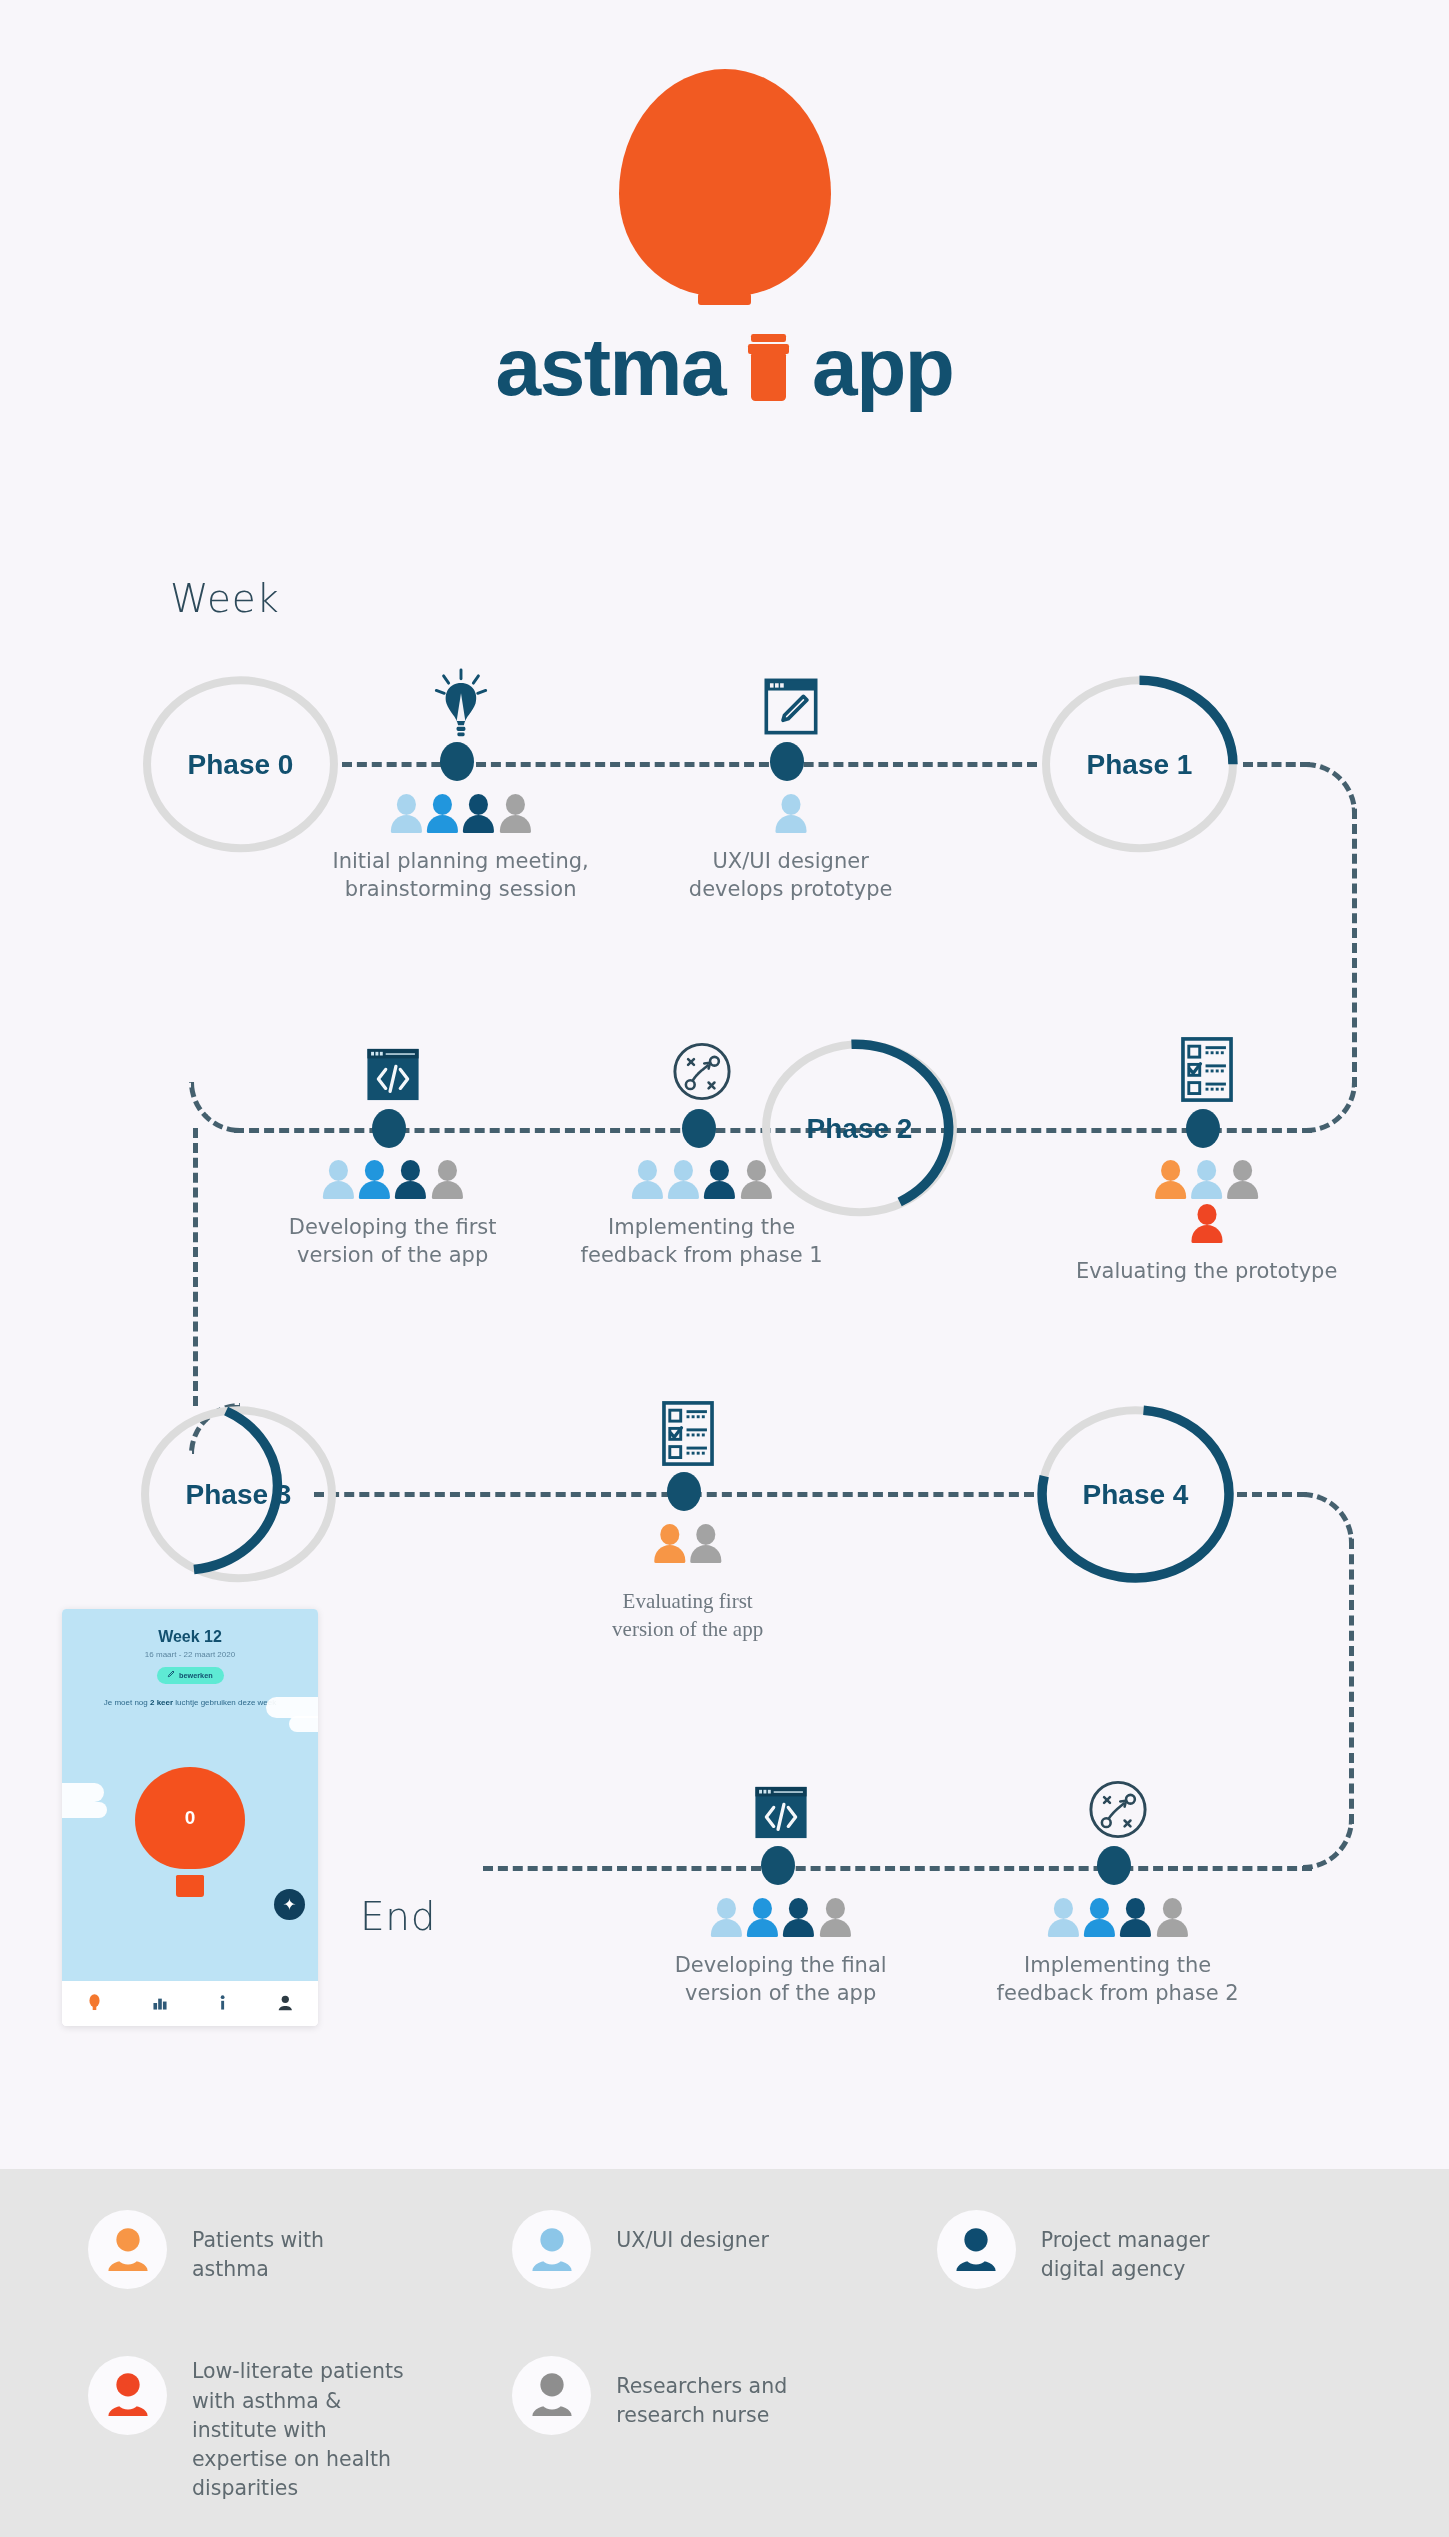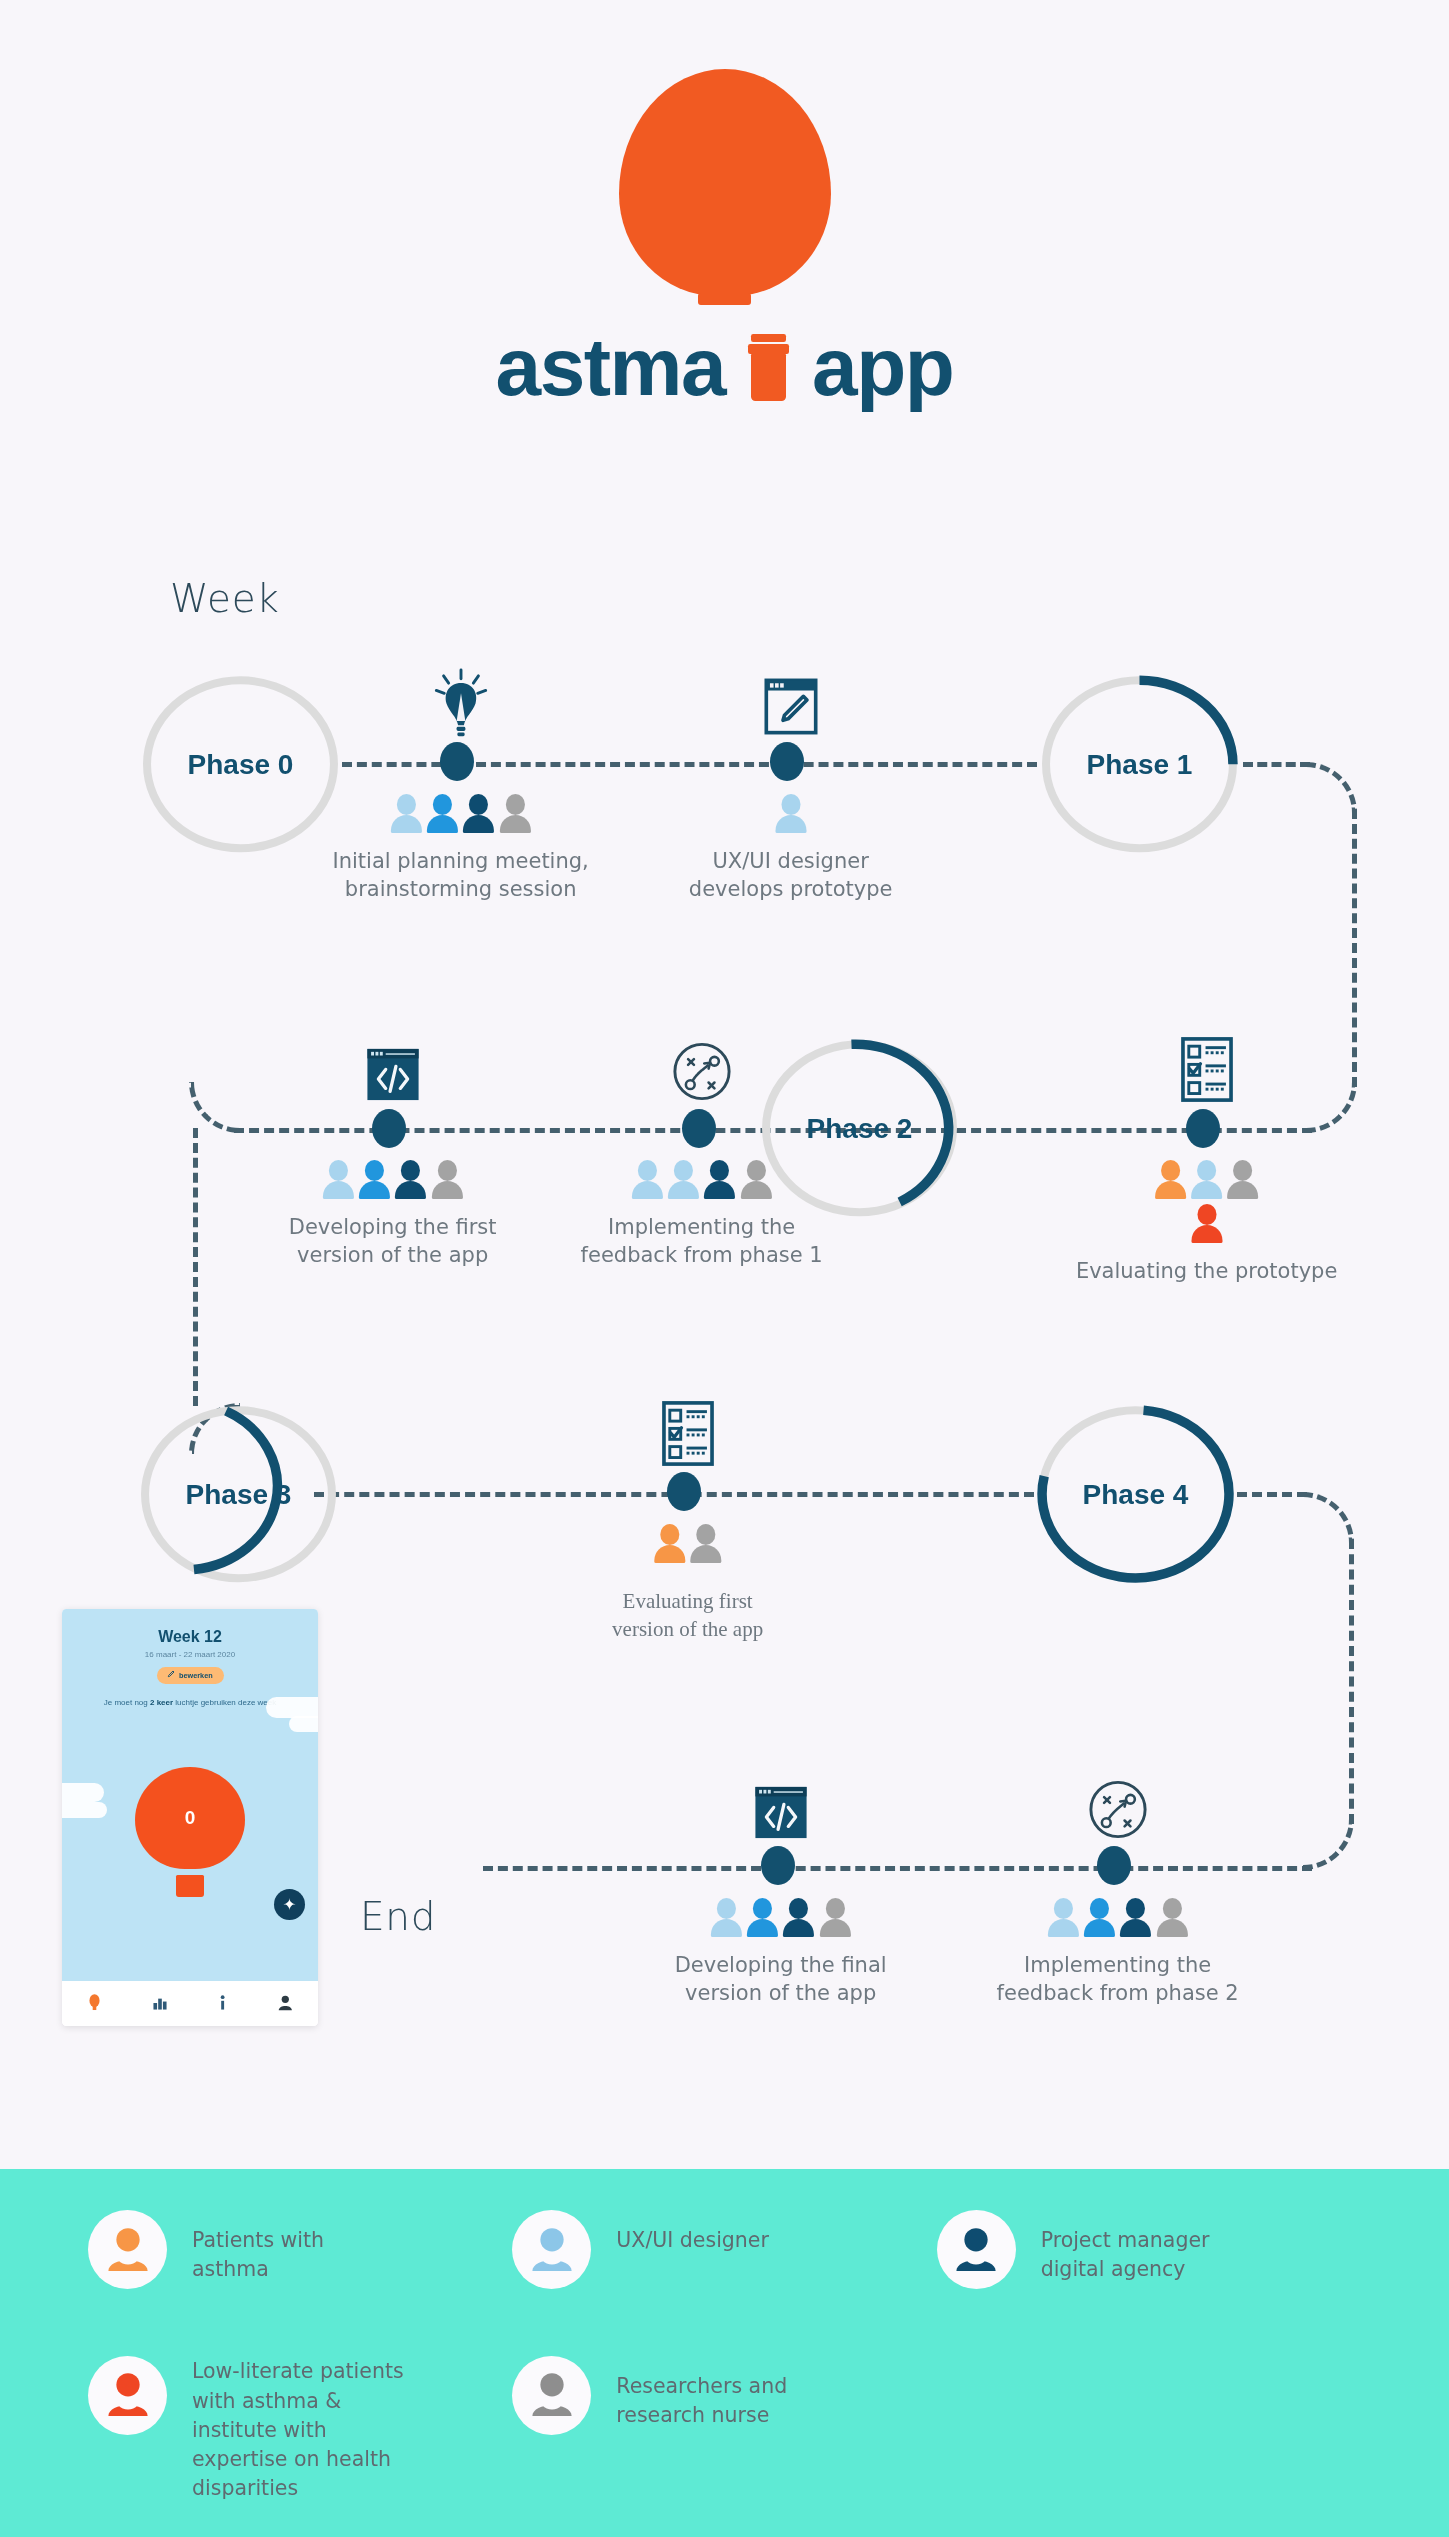--- a/index.html
+++ b/index.html
@@ -147,21 +147,21 @@
     background: #fdfbfd;
     border-radius: 4.4px;
     overflow: hidden;
     box-shadow: 0 1.5px 7.3px rgba(0,0,0,.10);
   }
   #phone-screen { position: absolute; inset: 0 0 45px 0; background: #bde3f5; }
   #phone .ph-title { text-align:center; margin-top: 19px; font-size: 16px; font-weight: bold; color:#12506f; }
   #phone .ph-sub { text-align:center; margin-top: 4.4px; font-size: 8px; color:#5c86a0; }
   #phone .ph-pill {
     margin: 7.3px auto 0; width: 67px; height: 17.6px; border-radius: 9.5px;
-    background:#fdba74; display:flex; align-items:center; justify-content:center; gap:3.7px;
+    background:#5eead4; display:flex; align-items:center; justify-content:center; gap:3.7px;
     font-size: 7.3px; font-weight: bold; color:#12506f;
   }
   #phone .ph-body {
     margin: 13px 16px 0; text-align:center; font-size: 8px; color:#2e6a8c; line-height:1.5;
   }
   #phone .ph-body b { color:#12506f; }
   #phone .cloud { position:absolute; background:#fff; border-radius: 16px; opacity:.92; }
   #phone .ph-balloon {
     position:absolute; left:50%; top:158px; transform:translateX(-50%);
     width: 110px; height: 117px;
@@ -183,21 +183,21 @@
   }
   #phone-nav {
     position:absolute; left:0; right:0; bottom:0; height:45px; background:#fff;
     display:flex; align-items:center; justify-content:space-around;
   }
 
   
   #legend {
     position: absolute; left: 0; bottom: 0;
     width: 1449px; height: 369px;
-    background: #5eead4;
+    background: #e5e5e5;
     padding: 41px 88px 0 88px;
     display: grid;
     grid-template-columns: repeat(3, 1fr);
     grid-template-rows: auto auto;
     row-gap: 32px;
   }
   .legend-item { display: flex; align-items: flex-start; gap: 25px; }
   .legend-avatar {
     flex: none;
     width: 79px; height: 79px; border-radius: 50%;

